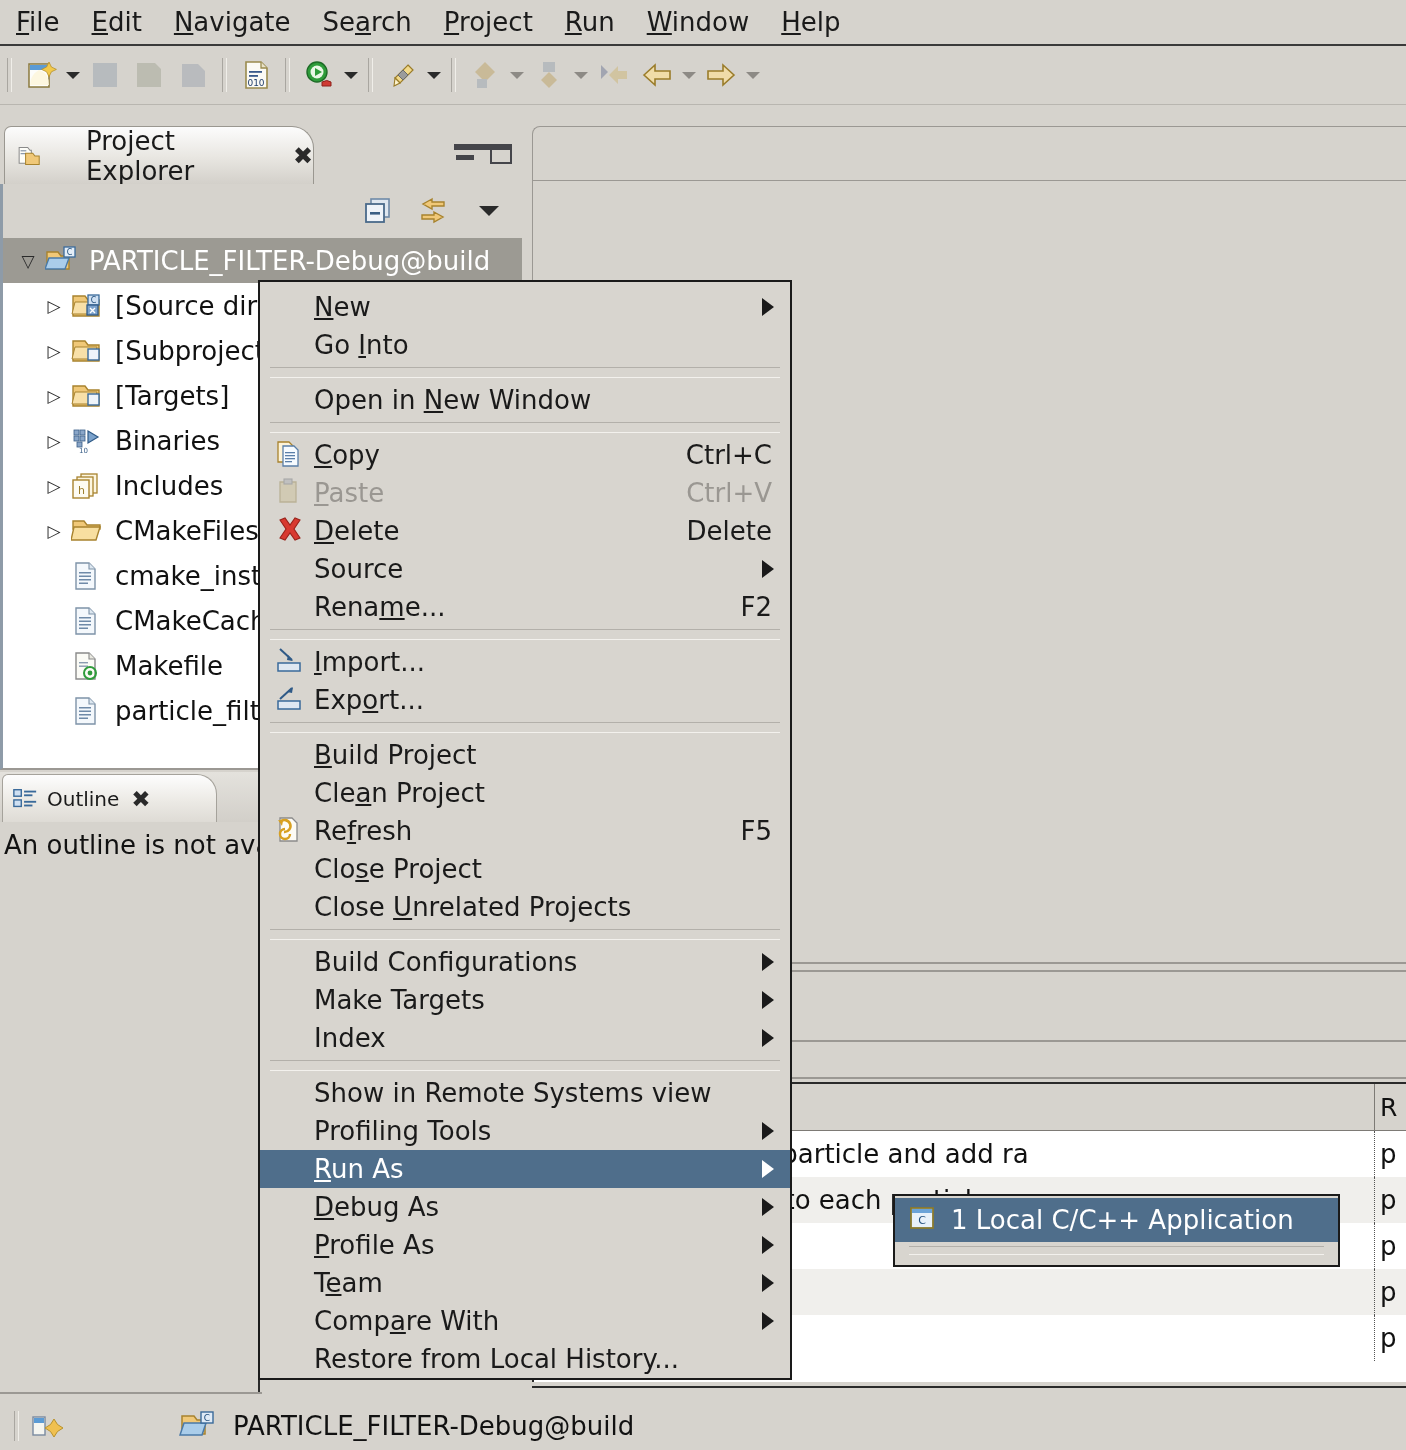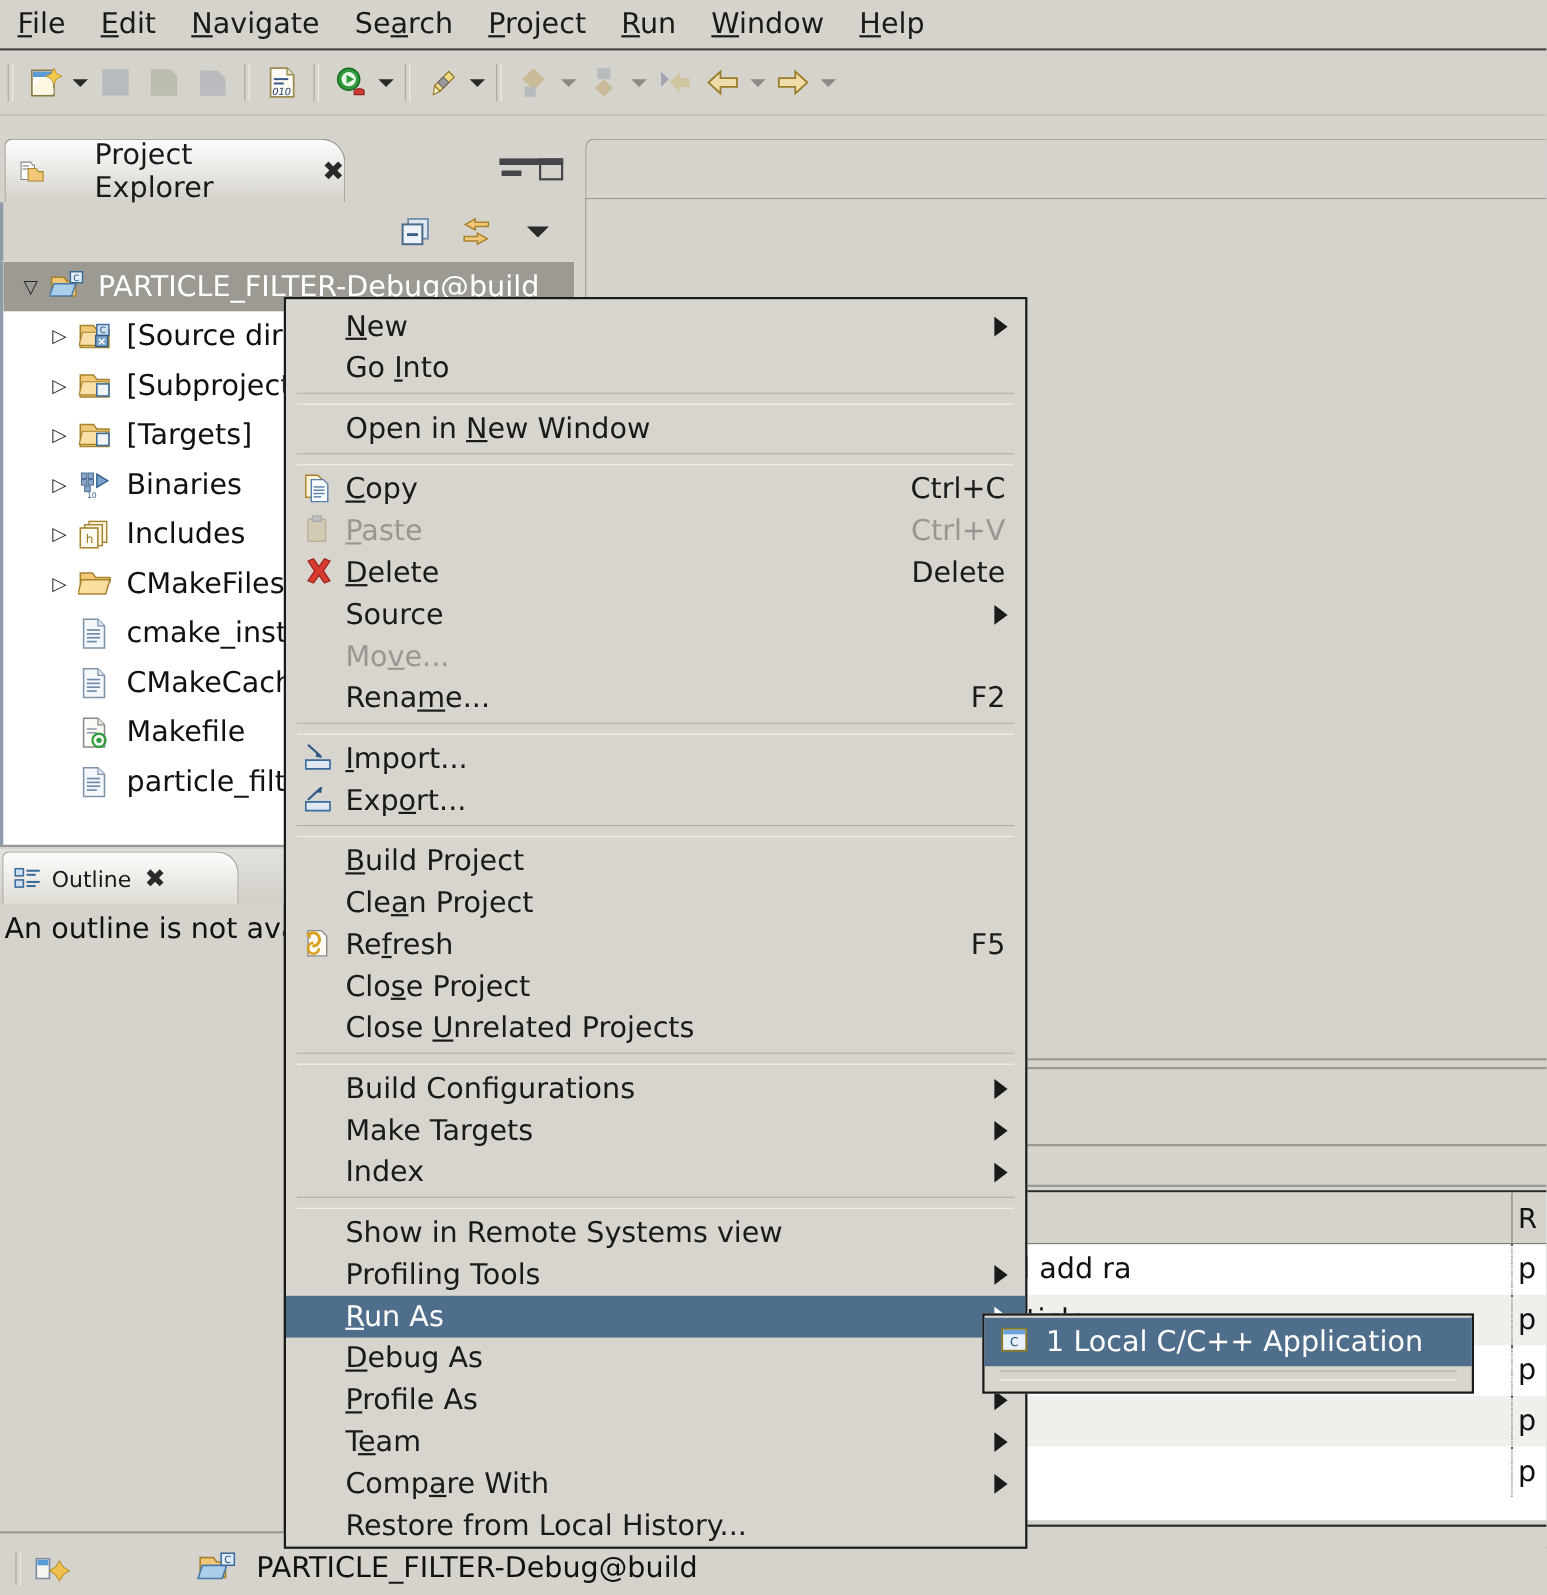--- a/index.html
+++ b/index.html
@@ -32,21 +32,20 @@
     border-bottom: 1px solid #b9b6b0;
   }
   .tb-sep {
     width: 3px; height: 34px; margin: 0 7px;
     border-left: 1px solid #a9a6a0; border-right: 1px solid #f0eee9;
   }
   .tb-btn {
     width: 40px; height: 40px; margin: 0 2px;
     display: flex; align-items: center; justify-content: center;
     position: relative;
-    font-style: italic;
   }
   .tb-arrow {
     width: 20px; height: 40px; display: flex; align-items: center; justify-content: center;
   }
   .tb-arrow::after {
     content: ""; width: 0; height: 0;
     border-left: 7px solid transparent; border-right: 7px solid transparent;
     border-top: 7px solid #2a2a2a;
   }
   .tb-arrow.dim::after { border-top-color: #8d8a85; }
@@ -206,21 +205,21 @@
   }
   .sb-sep { width: 3px; height: 30px; margin: 0 10px 0 14px;
     border-left: 1px solid #a9a6a0; border-right: 1px solid #f0eee9; }
   .sb-text { font-size: 26px; color: #111; margin-left: 12px; white-space: nowrap; }
   .statusbar-top-line {
     position: absolute; left: 0; top: 1392px; width: 262px; height: 2px; background: #9b9893;
   }
 
   
   .ctx-menu {
-    position: absolute; left: 258px; top: 270px; width: 676px;
+    position: absolute; left: 258px; top: 280px; width: 534px;
     background: #d8d5cf;
     border: 2px solid #1a1a1a;
     box-sizing: border-box;
     padding: 6px 0 0 0;
     z-index: 50;
   }
   .ctx-item {
     height: 38px; display: flex; align-items: center;
     font-size: 26px; color: #1a1a1a; position: relative;
     padding-left: 14px; white-space: nowrap;
@@ -698,24 +697,20 @@
           </svg>
         </span>
         <span class="ctx-label"><span class="ul">D</span>elete</span>
         <span class="ctx-accel">Delete</span>
       </div>
       <div class="ctx-item">
         <span class="ctx-ico"></span>
         <span class="ctx-label">Source</span>
         <span class="ctx-sub-arrow"></span>
       </div>
-      <div class="ctx-item disabled">
-        <span class="ctx-ico"></span>
-        <span class="ctx-label">Mo<span class="ul">v</span>e...</span>
-      </div>
       <div class="ctx-item">
         <span class="ctx-ico"></span>
         <span class="ctx-label">Rena<span class="ul">m</span>e...</span>
         <span class="ctx-accel">F2</span>
       </div>
       <div class="ctx-sep"></div>
       <div class="ctx-item">
         <span class="ctx-ico">
           <svg width="32" height="28" viewBox="0 0 32 28">
             <path d="M4 16 h22 v8 h-22 z" fill="#dfe8f2" stroke="#3a6a9a" stroke-width="1.5"></path>

